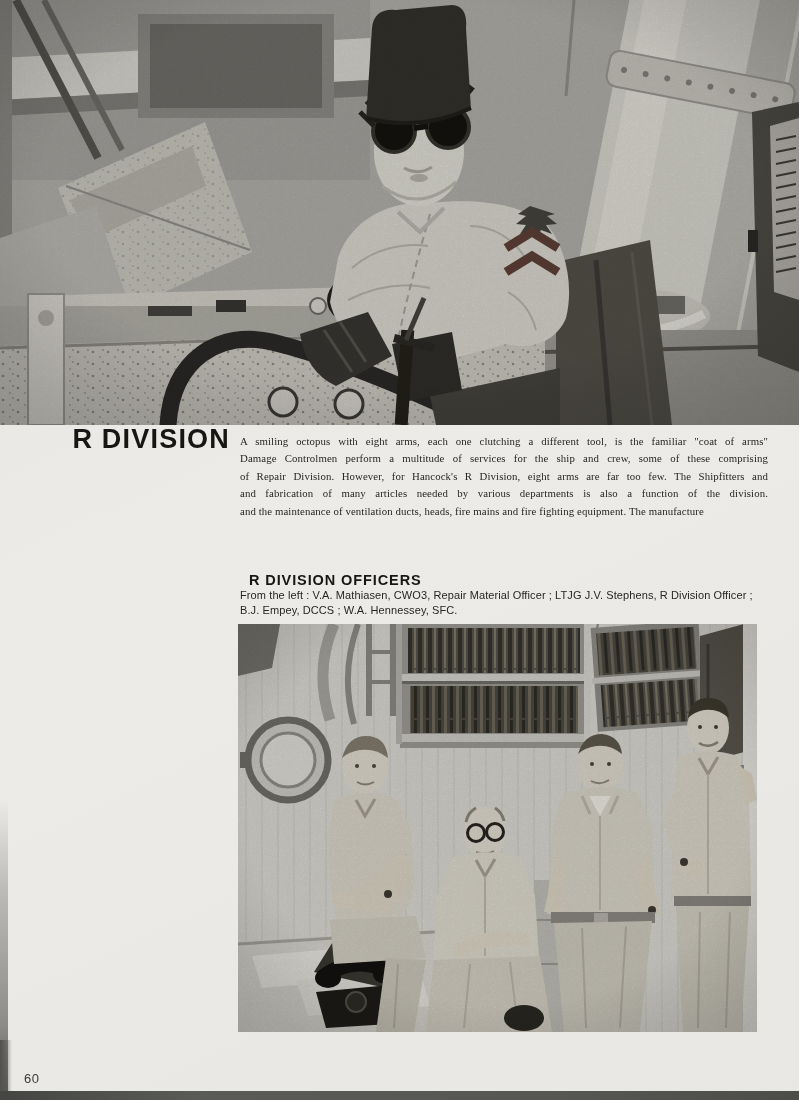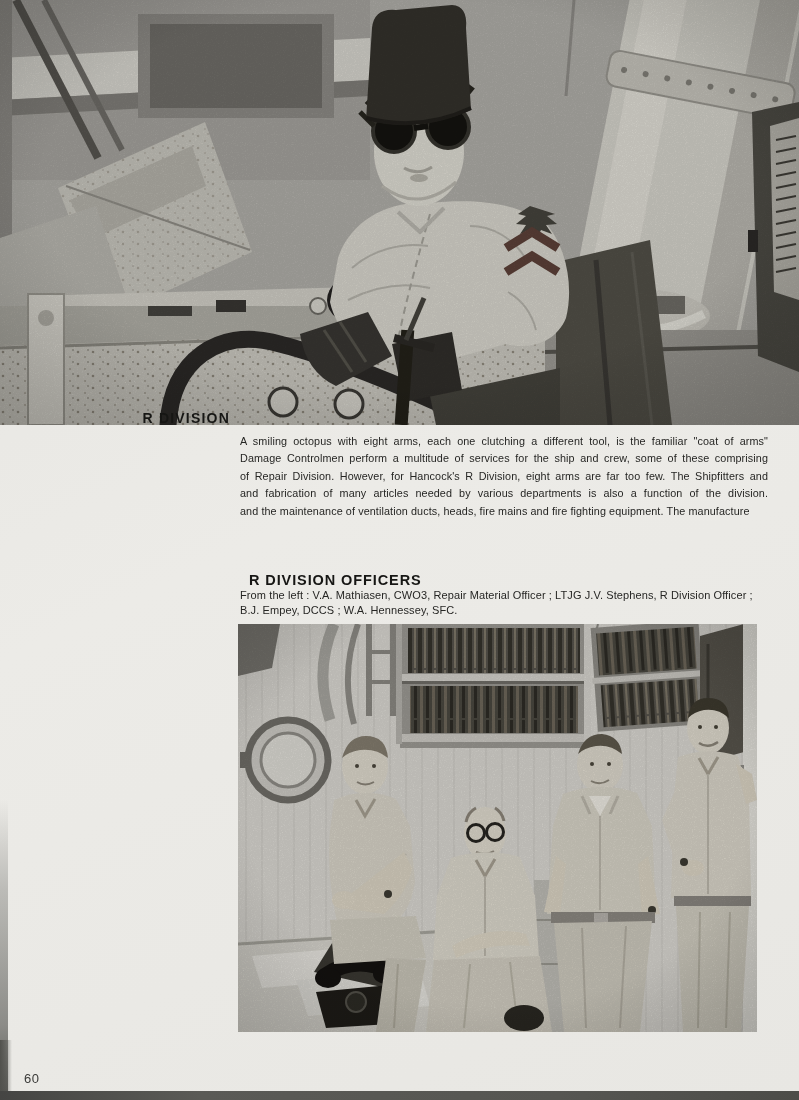--- a/index.html
+++ b/index.html
@@ -7,29 +7,29 @@
     position:relative;width:799px;height:1100px;margin:0 auto;overflow:hidden;
     background:linear-gradient(155deg,#e6e5e1 0%,#ecebe7 45%,#e8e7e3 100%);
     font-family:"Liberation Sans","DejaVu Sans",sans-serif;
   }
   .photo{position:absolute;margin:0;padding:0;display:block;}
   .photo svg{display:block;}
   .photo-top{left:0;top:0;width:799px;height:425px;}
   .photo-officers{left:238px;top:624px;width:519px;height:408px;}
 
   .heading1{
-    position:absolute;left:0;top:410px;width:230px;margin:0;
-    text-align:right;font-size:14px;font-weight:bold;letter-spacing:1.2px;
+    position:absolute;left:0;top:424px;width:230px;margin:0;
+    text-align:right;font-size:27px;font-weight:bold;letter-spacing:1.2px;
     color:#161614;white-space:nowrap;
   }
   .body-col{
     position:absolute;left:240px;top:433px;width:528px;
     font-size:10.8px;line-height:17.45px;color:#262624;letter-spacing:0.1px;
   }
-  .jline{text-align:justify;text-align-last:justify;white-space:nowrap;}
+  .jline{text-align:justify;text-align-last:justify;white-space:nowrap;font-family:Liberation Serif, serif;}
   .jline:last-child{text-align-last:left;}
 
   .heading2{
     position:absolute;left:240px;top:563px;margin:9px;
     font-size:14.5px;font-weight:bold;letter-spacing:0.9px;color:#161614;white-space:nowrap;
   }
   .caption{
     position:absolute;left:240px;top:588px;width:540px;
     font-size:11px;line-height:15.3px;color:#262624;letter-spacing:0.1px;
   }

